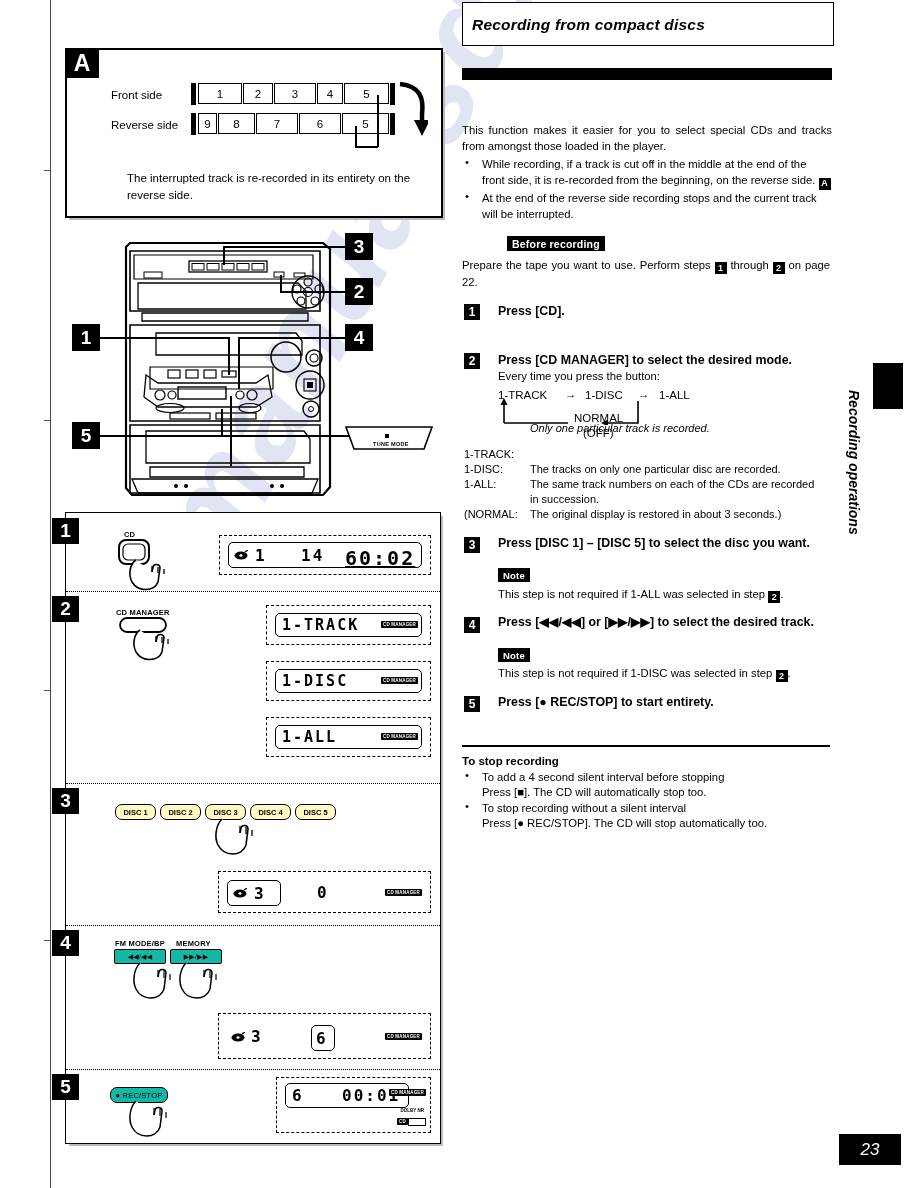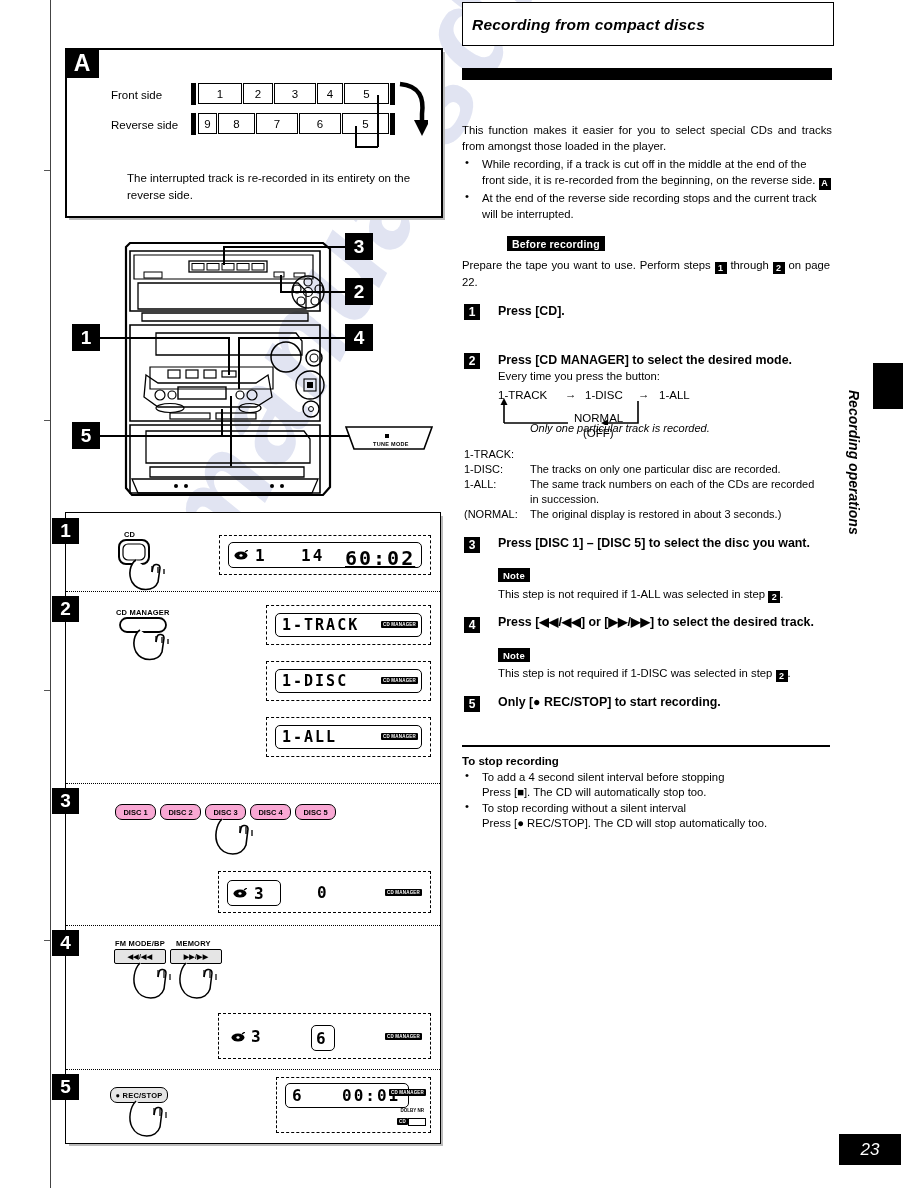--- a/index.html
+++ b/index.html
@@ -73,27 +73,27 @@
   }
   .stepnum{
     position:absolute;left:-14px;background:#000;color:#fff;font-weight:bold;
     width:27px;height:26px;display:flex;align-items:center;justify-content:center;
     font-size:19px;z-index:4;
   }
   .dashrow{position:absolute;left:0;width:374px;border-top:1.6px dotted #000;}
 
   
   .hwbtn{
-    position:absolute;border:1.8px solid #000;border-radius:9px;background:#e5e5e5;
+    position:absolute;border:1.8px solid #000;border-radius:9px;background:#14b8a6;
     display:flex;align-items:center;justify-content:center;
-    font-size:8px;font-weight:bold;letter-spacing:.2px;
+    font-size:8px;font-weight:normal;letter-spacing:.2px;
   }
   .hwlabel{position:absolute;font-size:7.5px;font-weight:bold;letter-spacing:.2px;}
   .discbtn{
-    position:absolute;border:1.6px solid #000;border-radius:7px;background:#f9a8d4;
+    position:absolute;border:1.6px solid #000;border-radius:7px;background:#fef9c3;
     width:39px;height:14px;display:flex;align-items:center;justify-content:center;
     font-size:7.5px;font-weight:bold;
   }
 
   
   .lcdwrap{position:absolute;border:1.4px dashed #000;background:#fff;}
   .lcdinner{
     position:absolute;border:1.5px solid #000;border-radius:5px;background:#fff;
   }
   .seg{
@@ -515,21 +515,21 @@
 
     <div class="stepnum-r" style="left:2px;top:617px;">4</div>
     <div class="steptitle" style="left:36px;top:614px;width:332px;">Press [◀◀/◀◀] or [▶▶/▶▶] to select the desired track.</div>
     <div class="labelbox" style="left:36px;top:648px;font-size:9.5px;">Note</div>
     <div class="ptext" style="left:36px;top:665px;width:330px;">
       <span>This step is not required if 1-DISC was selected in step</span>
       <span class="minitag">2</span><span>.</span>
     </div>
 
     <div class="stepnum-r" style="left:2px;top:696px;">5</div>
-    <div class="steptitle" style="left:36px;top:694px;width:332px;">Only [● REC/STOP] to start recording.</div>
+    <div class="steptitle" style="left:36px;top:694px;width:332px;">Press [● REC/STOP] to start entirety.</div>
 
     <div class="hrule" style="left:0;top:745px;width:368px;"></div>
 
     <div class="steptitle" style="left:0;top:754px;width:330px;font-size:11.5px;">To stop recording</div>
     <div class="bdot" style="left:3px;top:769px;">•</div>
     <div class="ptext" style="left:20px;top:769px;width:340px;">To add a 4 second silent interval before stopping</div>
     <div class="ptext" style="left:20px;top:784px;width:340px;">Press [■]. The CD will automatically stop too.</div>
     <div class="bdot" style="left:3px;top:800px;">•</div>
     <div class="ptext" style="left:20px;top:800px;width:340px;">To stop recording without a silent interval</div>
     <div class="ptext" style="left:20px;top:815px;width:348px;">Press [● REC/STOP]. The CD will stop automatically too.</div>

